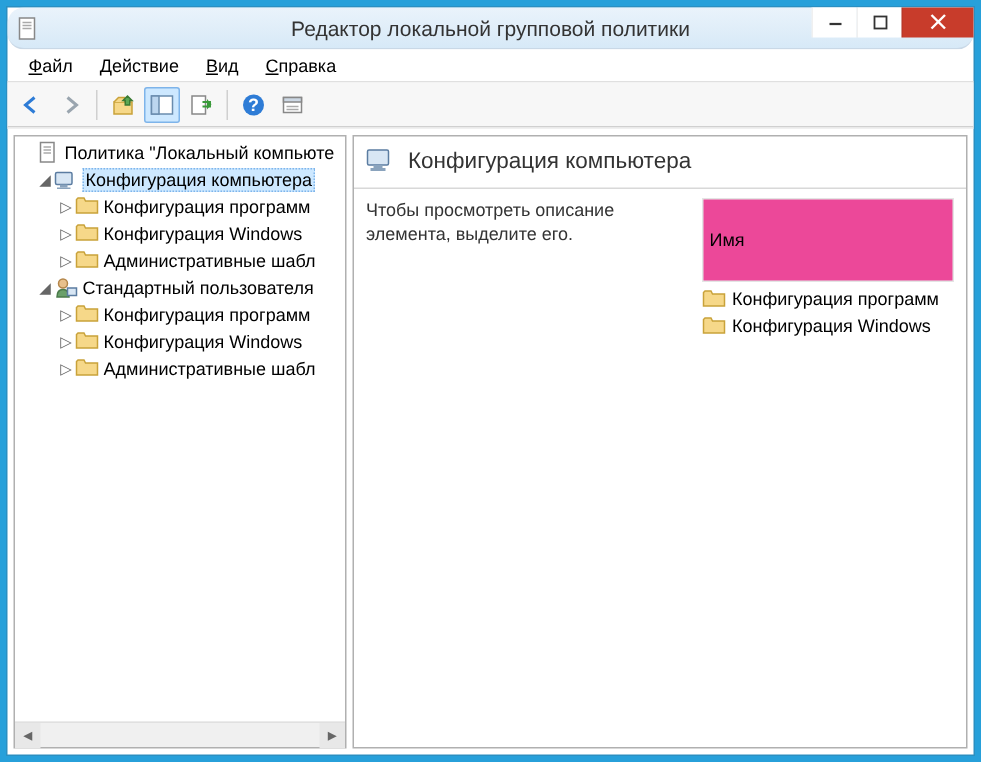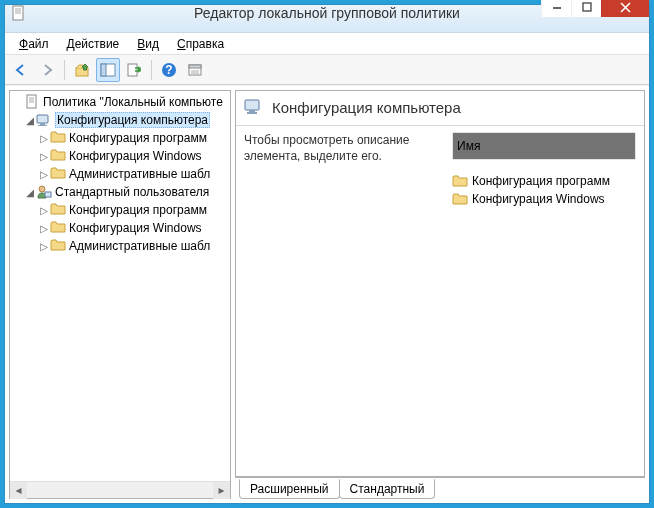--- a/index.html
+++ b/index.html
@@ -1,18 +1,18 @@
 <!DOCTYPE html>
 <html><head>
 <meta charset="utf-8">
 <style>
 * { box-sizing: border-box; margin: 0; padding: 0; font-family: "Segoe UI", Tahoma, sans-serif; font-size: 12px; }
 body { background: #27a0da; padding: 4px; width: 654px; height: 508px; overflow: hidden; }
 .window { background: #fff; border: 1px solid #2b8fc1; width: 100%; height: 100%; display: flex; flex-direction: column; }
-.titlebar { height: 28px; background: linear-gradient(#eaf3fb,#d7e9f7); display: flex; position: relative; border-bottom: 1px solid #c9d8e6; }
+.titlebar { height: 28px; background: linear-gradient(#eaf3fb,#d7e9f7); display: flex; align-items: center; position: relative; border-bottom: 1px solid #c9d8e6; border-radius: 11px; }
 .title-icon { width: 16px; height: 16px; margin-left: 6px; }
 .title-text { position: absolute; left: 0; right: 0; text-align: center; font-size: 14px; color: #333; pointer-events: none; }
 .winbtns { margin-left: auto; display: flex; height: 20px; margin-top:-8px;}
 .winbtn { width: 30px; height: 20px; display: flex; align-items: center; justify-content: center; font-size: 13px; font-family: Arial; border-left:1px solid rgba(0,0,0,0.06);}
 .winbtn.min, .winbtn.max { background: #fff; color: #333; }
 .winbtn.close { background: #c83c2b; color: #fff; width: 48px; font-size: 15px; }
 .menubar { height: 22px; display: flex; align-items: center; padding: 0 6px; gap: 2px; border-bottom: 1px solid #e0e0e0; }
 .menuitem { padding: 2px 8px; cursor: default; text-align: center; }
 .menuitem u { text-decoration: underline; }
 .toolbar { height: 30px; display: flex; align-items: center; padding: 0 4px; gap: 2px; border-bottom: 1px solid #d0d0d0; background: #f7f7f7; }
@@ -26,24 +26,24 @@
 .tree-row .icon { width: 16px; height: 16px; margin-right: 3px; flex-shrink:0;}
 .tree-row .label { overflow: hidden; text-overflow: clip; }
 .tree-row.sel .label { background: #cde8ff; border: 1px dotted #7eb4ea; padding: 0 1px; }
 .tree-scroll { height: 17px; border-top: 1px solid #e0e0e0; display: flex; align-items: center; background: #f0f0f0; }
 .tree-scroll .arrow { width: 17px; height: 17px; display: flex; align-items: center; justify-content: center; color: #666; background:#e8e8e8;}
 .tree-scroll .track { flex: 1; }
 .detail-pane { flex: 1; margin: 4px 4px 4px 2px; display: flex; flex-direction: column; }
 .detail-body { flex: 1; border: 1px solid #b0b0b0; background: #fff; display: flex; flex-direction: column; min-height: 0; }
 .detail-header { display: flex; align-items: center; padding: 6px 8px 8px 8px; border-bottom: 1px solid #d8d8d8; gap: 8px; }
 .detail-header .dh-text { font-size: 15px; color: #333; }
-.detail-content { flex: 1; display: flex; padding: 6px 8px; gap: 8px; }
+.detail-content { flex: 1; display: flex; padding: 6px 8px; gap: 24px; }
 .desc-col { width: 200px; color: #333; line-height: 1.35; }
 .list-col { flex: 1; }
-.list-hdr-cell { padding: 6px 4px; border: 1px solid #e4e4e4; background: #737373; margin-bottom:12px;}
+.list-hdr-cell { padding: 20px 4px; border: 1px solid #e4e4e4; background: #ec4899; margin-bottom:2px;}
 .list-row { display: flex; align-items: center; height: 18px; gap: 4px; }
 .tabs { height: 22px; display: flex; align-items: flex-end; padding-left: 4px; position: relative; }
 .tabs::before { content:""; position:absolute; left:0; right:0; top:0; border-top:1px solid #b0b0b0;}
 .tab { padding: 2px 10px; border: 1px solid #b0b0b0; border-top: 1px solid #fff; background: #fff; border-radius: 0 0 4px 4px; margin-top:-1px; position:relative; z-index:1;}
 .tab + .tab { margin-left: -1px; }
 svg { display: block; }
 .folder-icon { width: 16px; height: 14px; }
 </style>
 </head>
 <body>
@@ -262,19 +262,15 @@
               <span>
                   <svg class="folder-icon" viewBox="0 0 16 14">
                     <path d="M1 3 L1 12 L15 12 L15 4 L7 4 L6 2 L2 2 Z" fill="#f6d889" stroke="#c9a23a"></path>
                   </svg>
                 </span>
               <span>Конфигурация Windows</span>
             </div>
           </div>
         </div>
       </div>
-      <div class="tabs">
-        <div class="tab">Расширенный</div>
-        <div class="tab">Стандартный</div>
-      </div>
     </div>
   </div>
 </div>
 
 </body></html>

